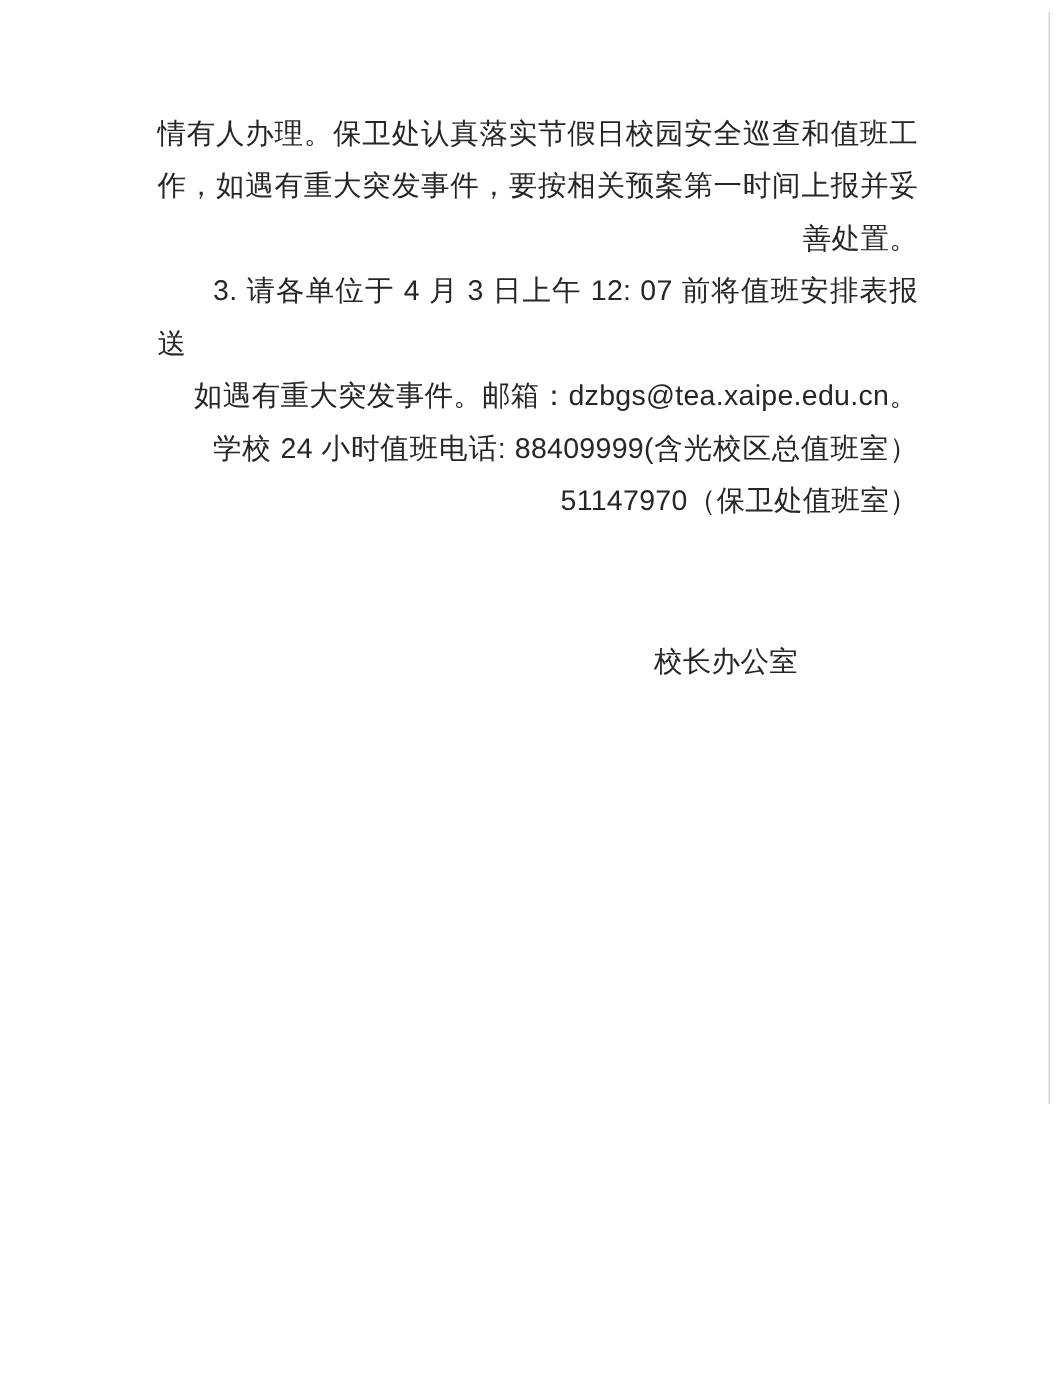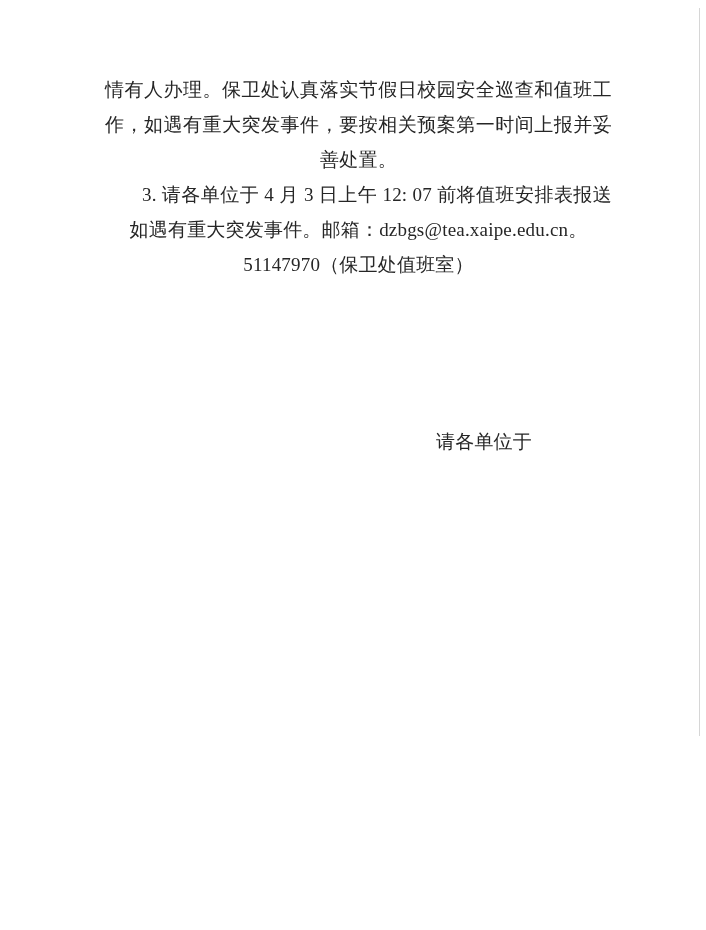--- a/index.html
+++ b/index.html
@@ -10,36 +10,36 @@
     width: 706px;
     height: 930px;
     background: #ffffff;
     overflow: hidden;
   }
   .page {
     position: relative;
     width: 706px;
     height: 736px;
     background: var(--page-background, #ffffff);
-    font-family: Liberation Serif, serif;
+    font-family: Liberation Sans, sans-serif;
     color: var(--text, #262626);
     overflow: hidden;
   }
   .content {
     position: absolute;
     left: 105px;
     top: 72px;
     width: 507px;
     font-size: 19px;
     line-height: 35px;
     letter-spacing: 0.2px;
   }
   .line {
     white-space: pre-wrap;
-    text-align: center;
+    text-align: right;
   }
   .line.justify {
     text-align: justify;
     text-align-last: justify;
   }
   .line.indent {
     text-indent: 37px;
   }
   .signature {
     position: absolute;
@@ -74,24 +74,25 @@
 <body>
 
 <div class="page">
 
   <div class="content">
     <div class="line justify">情有人办理。保卫处认真落实节假日校园安全巡查和值班工</div>
     <div class="line justify">作，如遇有重大突发事件，要按相关预案第一时间上报并妥</div>
     <div class="line">善处置。</div>
     <div class="line justify indent">3. 请各单位于 4 月 3 日上午 12: 07 前将值班安排表报送</div>
     <div class="line">如遇有重大突发事件。邮箱：dzbgs@tea.xaipe.edu.cn。</div>
+    <div class="line justify indent">学校 24 小时值班电话: 88409999(含光校区总值班室）</div>
     <div class="line">51147970（保卫处值班室）</div>
   </div>
 
   <div class="signature">
-    <div class="sig-line">请各单位于</div>
+    <div class="sig-line">校长办公室</div>
   </div>
 
   <div class="page-number">2</div>
 
   <div class="page-edge"></div>
 
 </div>
 
 </body></html>

